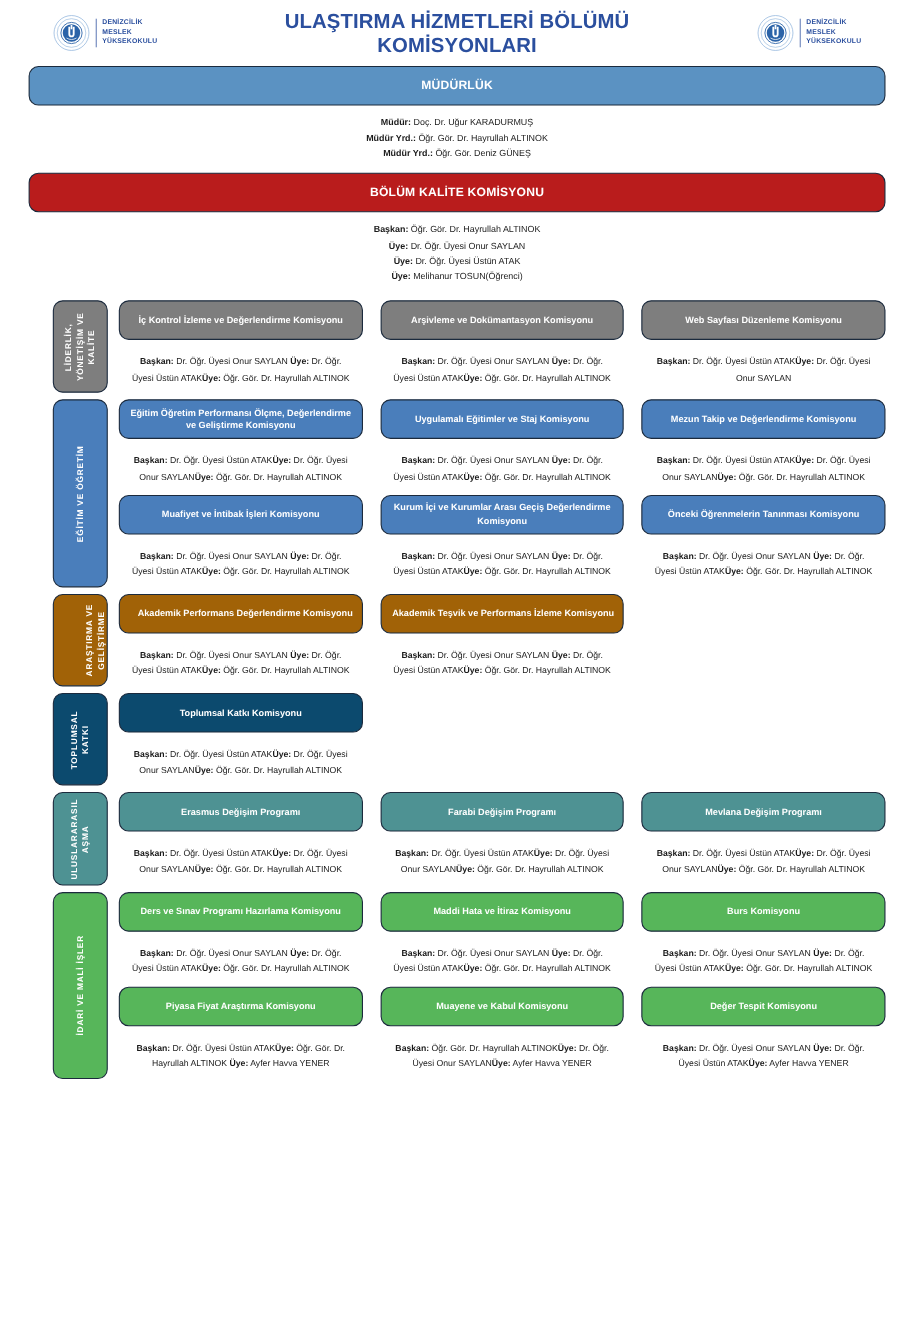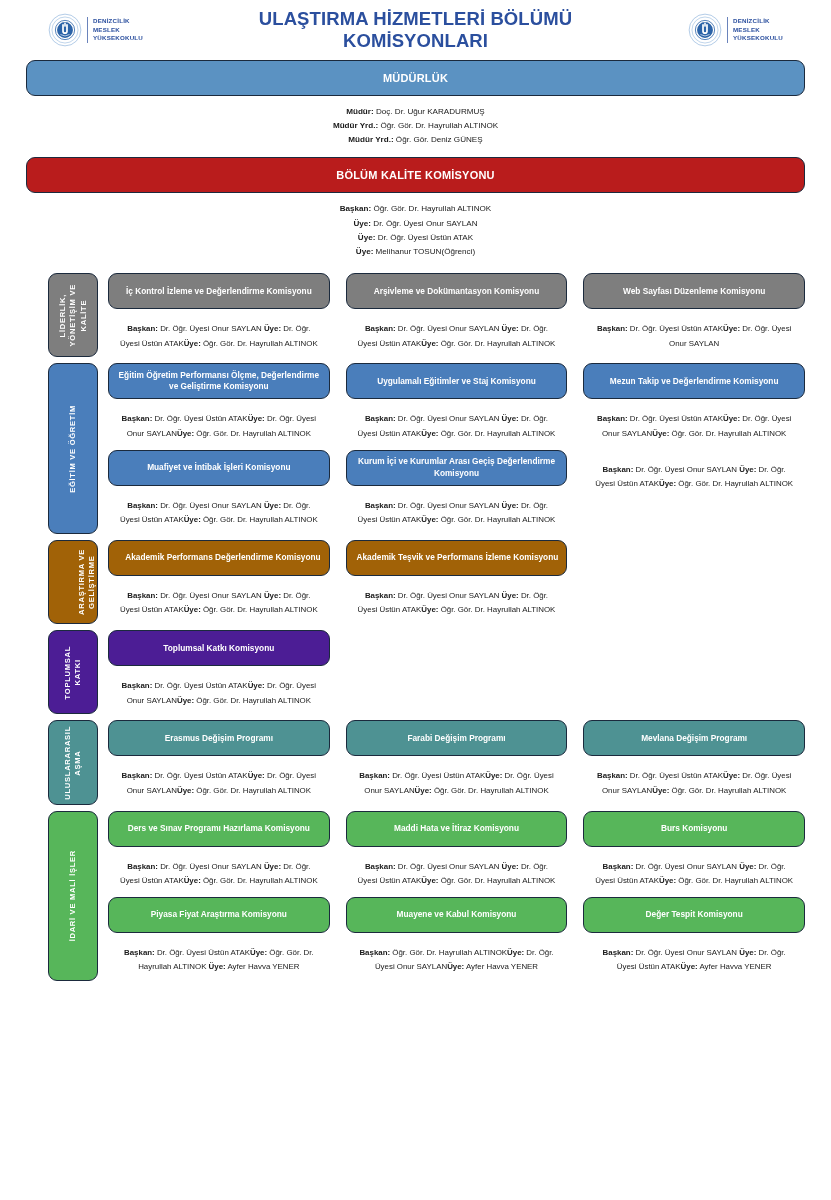--- a/index.html
+++ b/index.html
@@ -177,21 +177,21 @@
   .section-leadership .rail,
   .section-leadership .card { background: #7E7E7E; }
 
   .section-education .rail,
   .section-education .card { background: #4A7EBB; }
 
   .section-research .rail,
   .section-research .card { background: #a16207; justify-content: flex-end; }
 
   .section-social .rail,
-  .section-social .card { background: #4c1d95; }
+  .section-social .card { background: #0c4a6e; }
 
   .section-international .rail,
   .section-international .card { background: #4E9293; }
 
   .section-admin .rail,
   .section-admin .card { background: #57B65A; }
 
   
   .stack { flex: 1 1 auto; display: flex; flex-direction: column; }
 </style>
@@ -320,20 +320,23 @@
               </div>
               <div class="members"><b>Başkan:</b><span> Dr. Öğr. Üyesi Onur SAYLAN </span><b>Üye:</b><span> Dr. Öğr. Üyesi Üstün ATAK</span><b>Üye:</b><span> Öğr. Gör. Dr. Hayrullah ALTINOK</span></div>
             </div>
             <div class="cell">
               <div class="card">
                 <span>Kurum İçi ve Kurumlar Arası Geçiş Değerlendirme Komisyonu</span>
               </div>
               <div class="members"><b>Başkan:</b><span> Dr. Öğr. Üyesi Onur SAYLAN </span><b>Üye:</b><span> Dr. Öğr. Üyesi Üstün ATAK</span><b>Üye:</b><span> Öğr. Gör. Dr. Hayrullah ALTINOK</span></div>
             </div>
             <div class="cell">
+              <div class="card">
+                <span>Önceki Öğrenmelerin Tanınması Komisyonu</span>
+              </div>
               <div class="members"><b>Başkan:</b><span> Dr. Öğr. Üyesi Onur SAYLAN </span><b>Üye:</b><span> Dr. Öğr. Üyesi Üstün ATAK</span><b>Üye:</b><span> Öğr. Gör. Dr. Hayrullah ALTINOK</span></div>
             </div>
           </div>
         </div>
       </div>
       <div class="section section-research">
         <div class="rail">
           <div class="rail-label">ARAŞTIRMA VE
 GELİŞTİRME</div>
         </div>

